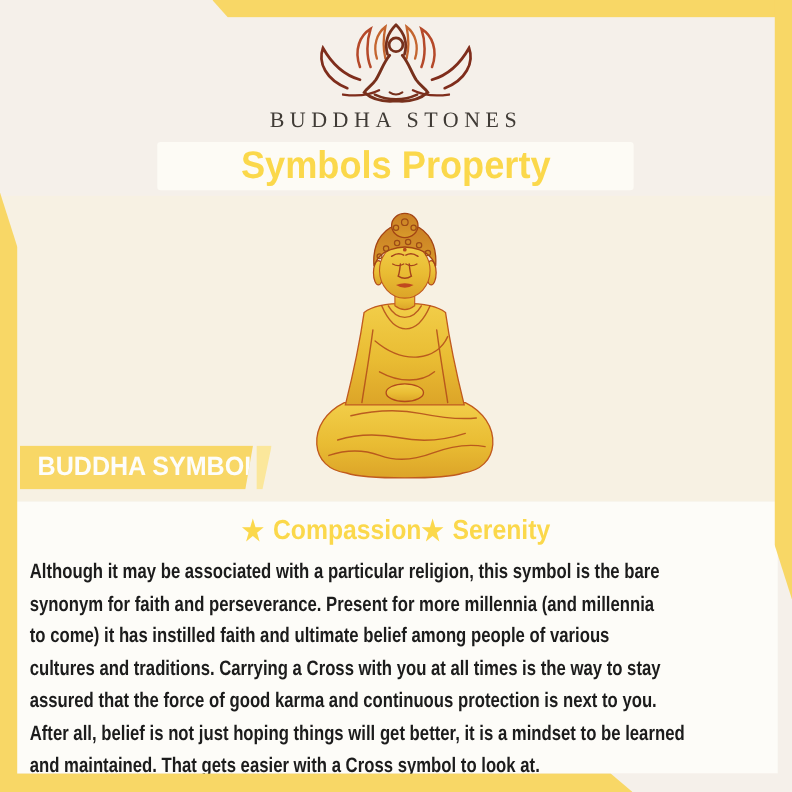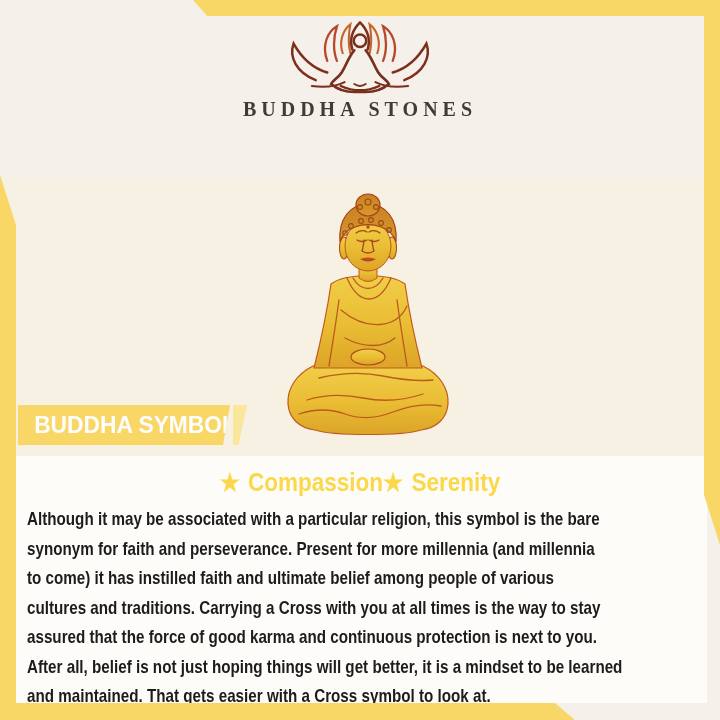--- a/index.html
+++ b/index.html
@@ -18,21 +18,21 @@
     clip-path:polygon(0 0,100% 0,100% 100%,0 90.8%);}
   #frame-bottom{left:0;bottom:0;width:575px;height:17px;
     clip-path:polygon(0 0,96.5% 0,100% 100%,0 100%);}
   #frame-left{left:0;top:175px;width:16px;height:545px;
     clip-path:polygon(0 0,100% 9.2%,100% 100%,0 100%);}
 
   
   #logo{position:absolute;left:283px;top:20px;width:154px;height:78px;}
   #brandname{
     position:absolute;left:0;top:98px;width:720px;text-align:center;
-    font-family:"Liberation Serif",serif;font-size:20px;font-weight:700;
+    font-family:"Liberation Serif",serif;font-size:20px;font-weight:400;
     letter-spacing:5px;color:#403B36;
   }
 
   
   #banner{
     position:absolute;left:143px;top:129px;width:433px;height:44px;
     background:#FDFBF5;border-radius:3px;
     display:flex;align-items:center;justify-content:center;
   }
   #banner-title{
@@ -103,20 +103,23 @@
 
       <circle cx="80" cy="21" r="6.5" stroke="#77301C" stroke-width="2.6"></circle>
       <path d="M74,31 C68,38 66,46 61,54 C57,60 52,62 50,66 C58,73 70,75 80,74 C90,75 102,73 110,66 C108,62 103,60 99,54 C94,46 92,38 86,31" stroke="#77301C" stroke-width="2.8"></path>
       <path d="M60,68 Q80,77 100,68" stroke="#77301C" stroke-width="2.4"></path>
       <path d="M74,66 Q80,70 86,66" stroke="#77301C" stroke-width="2"></path>
     </g>
   </svg>
 
   <div id="brandname">BUDDHA STONES</div>
 
+  <div id="banner">
+    <div id="banner-title">Symbols Property</div>
+  </div>
 
   <svg id="buddha" viewBox="0 0 170 260">
     <defs>
       <linearGradient id="gold" x1="0" y1="0" x2="0" y2="1">
         <stop offset="0" stop-color="#F2CE49"></stop>
         <stop offset="0.55" stop-color="#E9BC33"></stop>
         <stop offset="1" stop-color="#DCA428"></stop>
       </linearGradient>
       <linearGradient id="hairg" x1="0" y1="0" x2="0" y2="1">
         <stop offset="0" stop-color="#C97E24"></stop>

